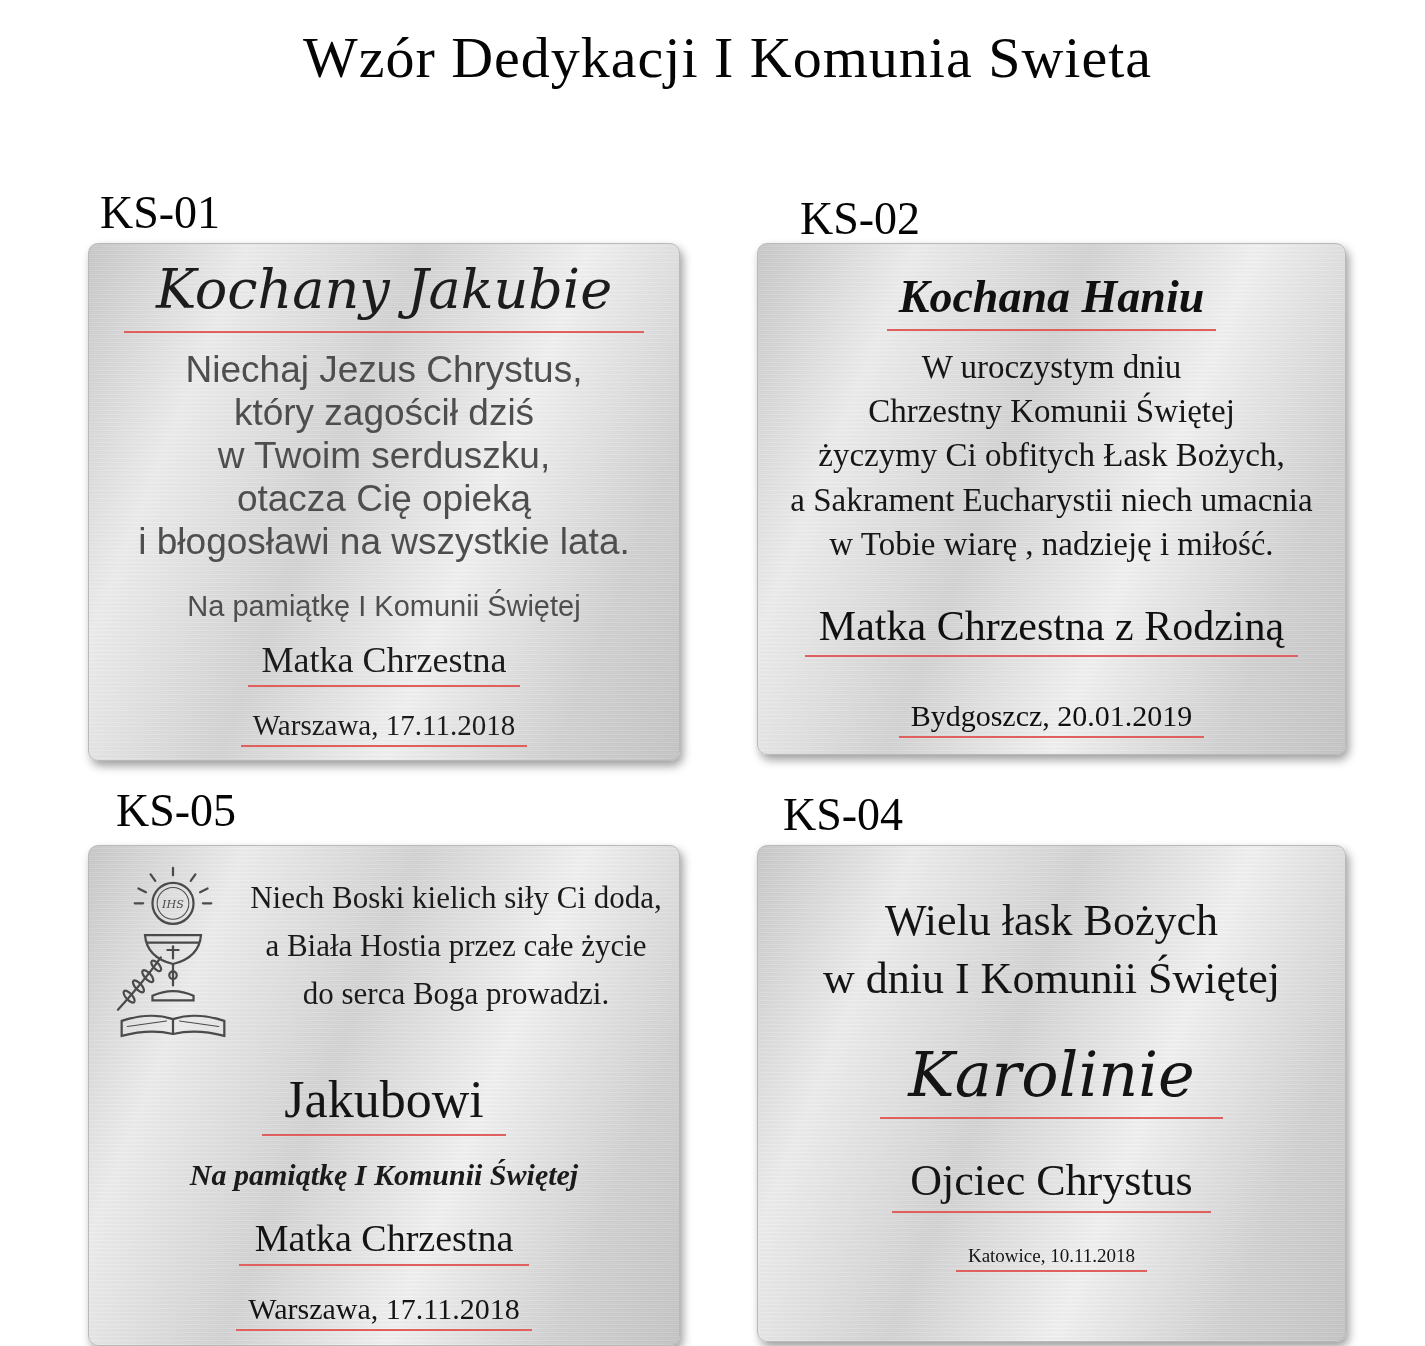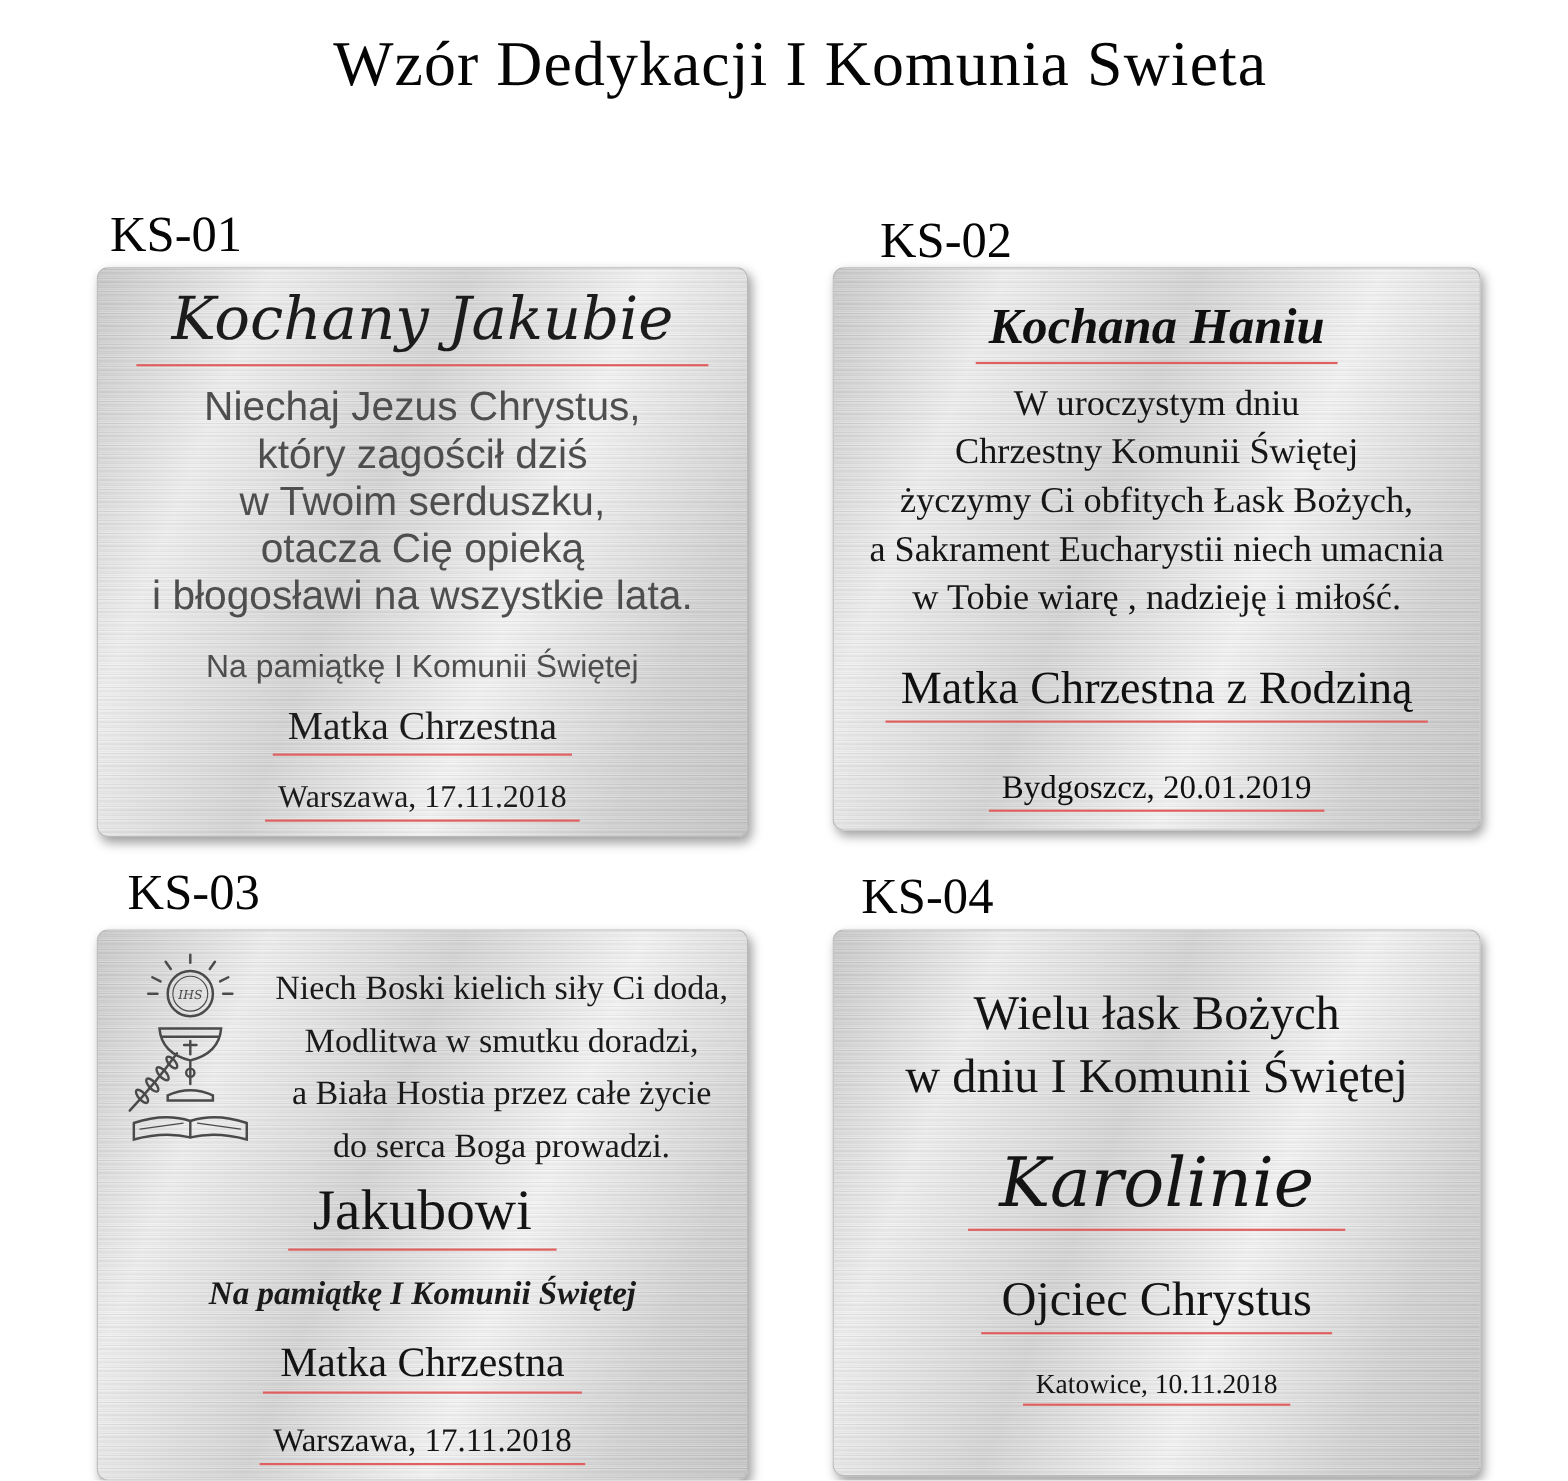--- a/index.html
+++ b/index.html
@@ -70,21 +70,21 @@
   .ks03-verse { flex: 1; font-size: 31px; line-height: 1.55; color: #1a1a1a; padding-top: 14px; }
   .ks03-name { margin-top: 2px; font-size: 52px; color: #141414; padding: 0 22px 5px; }
   .ks03-occasion { margin-top: 22px; font-size: 30px; font-weight: 700; font-style: italic; color: #1a1a1a; }
   .ks03-sig  { margin-top: 24px; font-size: 38px; color: #141414; padding: 0 16px 4px; }
   .ks03-date { margin-top: 26px; font-size: 30px; color: #141414; padding: 0 12px 3px; }
 
   
   .ks04-verse { margin-top: 46px; font-size: 44px; line-height: 1.32; color: #141414; }
   .ks04-name { margin-top: 30px; font-size: 62px; color: #141414; padding: 0 28px 6px; }
   .ks04-sig  { margin-top: 36px; font-size: 44px; color: #141414; padding: 0 18px 5px; }
-  .ks04-date { margin-top: 32px; font-size: 25px; color: #141414; padding: 0 12px 3px; }
+  .ks04-date { margin-top: 32px; font-size: 19px; color: #141414; padding: 0 12px 3px; }
 </style>
 </head>
 <body>
 
 <div class="canvas">
 
   <h1 class="title">Wzór Dedykacji I Komunia Swieta</h1>
 
   <div class="plq-label" style="left:100px; top:186px;">KS-01</div>
 
@@ -110,21 +110,21 @@
       <div>W uroczystym dniu</div>
       <div>Chrzestny Komunii Świętej</div>
       <div>życzymy Ci obfitych Łask Bożych,</div>
       <div>a Sakrament Eucharystii niech umacnia</div>
       <div>w Tobie wiarę , nadzieję i miłość.</div>
     </div>
     <div class="serif ks02-sig inline-uline">Matka Chrzestna z Rodziną</div>
     <div class="serif ks02-date inline-uline">Bydgoszcz, 20.01.2019</div>
   </div>
 
-  <div class="plq-label" style="left:116px; top:784px;">KS-03</div>
+  <div class="plq-label" style="left:116px; top:784px;">KS-05</div>
 
   <div class="plaque" style="left:88px; top:845px; width:592px; height:501px;">
     <div class="ks03-top">
       <div class="ks03-icon">
         <svg viewBox="0 0 150 214" width="140" height="200" aria-hidden="true">
           <g stroke="#4a4a4a" fill="none" stroke-width="2.4" stroke-linecap="round">
 
             <line x1="75" y1="4" x2="75" y2="12"></line>
             <line x1="51" y1="11" x2="56" y2="18"></line>
             <line x1="99" y1="11" x2="94" y2="18"></line>
@@ -154,21 +154,20 @@
             <path d="M20 168 Q50 158 75 166 Q100 158 130 168 L130 184 Q100 176 75 182 Q50 176 20 184 Z"></path>
             <line x1="75" y1="166" x2="75" y2="182"></line>
             <line x1="26" y1="174" x2="68" y2="168" stroke-width="1.2"></line>
             <line x1="82" y1="168" x2="124" y2="174" stroke-width="1.2"></line>
           </g>
           <text x="75" y="47" font-size="12" text-anchor="middle" fill="#4a4a4a" font-style="italic" font-family="DejaVu Serif, serif">IHS</text>
         </svg>
       </div>
       <div class="serif ks03-verse">
         <div>Niech Boski kielich siły Ci doda,</div>
-        <div>Modlitwa w smutku doradzi,</div>
         <div>a Biała Hostia przez całe życie</div>
         <div>do serca Boga prowadzi.</div>
       </div>
     </div>
     <div class="serif ks03-name inline-uline">Jakubowi</div>
     <div class="serif ks03-occasion">Na pamiątkę I Komunii Świętej</div>
     <div class="serif ks03-sig inline-uline">Matka Chrzestna</div>
     <div class="serif ks03-date inline-uline">Warszawa, 17.11.2018</div>
   </div>
 

